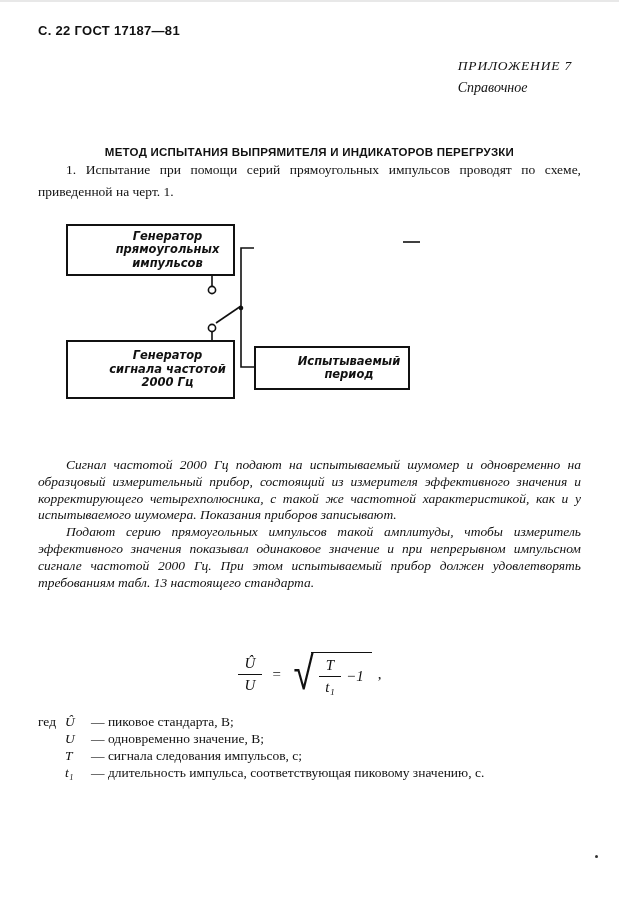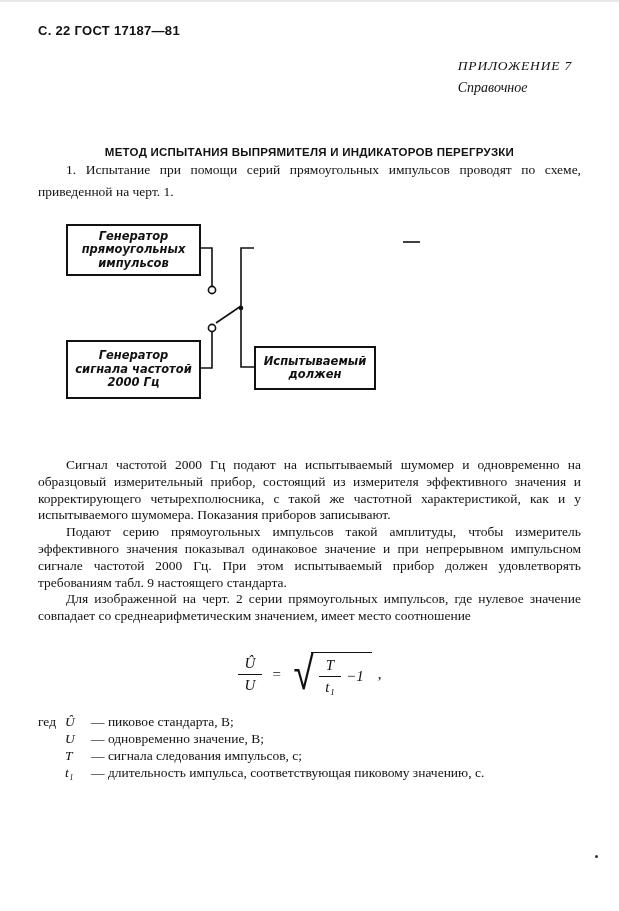--- a/index.html
+++ b/index.html
@@ -32,36 +32,37 @@
   }
   
   .diagram { position:absolute; left:0; top:0; width:619px; height:420px; }
   .diagram svg { position:absolute; left:0; top:0; }
   .dbox {
     position:absolute; border:2px solid #111; background:#fff;
     display:flex; align-items:center; justify-content:center;
     text-align:center; font-family:"DejaVu Sans", sans-serif;
     font-style:italic; font-weight:bold; font-size:11.5px; line-height:13.5px;
     white-space:pre-line;
+    padding-left:34px;
   }
   .b1 { left:66px;  top:222px; width:131px; height:48px; }
   .b2 { left:254px; top:218px; width:149px; height:57px; }
   .b3 { left:420px; top:222px; width:143px; height:38px; }
   .b4 { left:66px;  top:338px; width:131px; height:55px; }
   .b5 { left:254px; top:344px; width:118px; height:40px; }
   .fig-caption {
     position:absolute; left:0; right:0; top:426px; text-align:center;
     font-size:13px;
   }
   
   .bodytext {
     position:absolute; left:38px; top:455px; width:543px;
     font-size:13.5px; line-height:16.8px; text-align:justify;
   }
-  .bodytext p { margin:0; text-indent:28px; }
+  .bodytext p { margin:0; text-indent:28px;font-style:italic; }
   
   .formula {
     position:absolute; left:0; right:0; top:642px; height:60px;
     display:flex; justify-content:center; align-items:center; gap:9px;
     font-size:15px; font-style:italic;
   }
   .frac { display:inline-flex; flex-direction:column; align-items:center; }
   .frac .num { padding:0 7px 2px; border-bottom:1.5px solid #111; }
   .frac .den { padding-top:2px; }
   .root { display:inline-flex; align-items:center; }
@@ -119,28 +120,27 @@
       <circle cx="241" cy="306" r="2.3" fill="#111"></circle>
     </svg>
 
     <div class="dbox b1">Генератор
 прямоугольных
 импульсов</div>
     <div class="dbox b4">Генератор
 сигнала частотой
 2000 Гц</div>
     <div class="dbox b5">Испытываемый
-должен</div>
+период</div>
   </div>
 
 
   <div class="bodytext">
     <p>Сигнал частотой 2000 Гц подают на испытываемый шумомер и одновременно на образцовый измерительный прибор, состоящий из измерителя эффективного значения и корректирующего четырехполюсника, с такой же частотной характеристикой, как и у испытываемого шумомера. Показания приборов записывают.</p>
-    <p>Подают серию прямоугольных импульсов такой амплитуды, чтобы измеритель эффективного значения показывал одинаковое значение и при непрерывном импульсном сигнале частотой 2000 Гц. При этом испытываемый прибор должен удовлетворять требованиям табл. 9 настоящего стандарта.</p>
-    <p>Для изображенной на черт. 2 серии прямоугольных импульсов, где нулевое значение совпадает со среднеарифметическим значением, имеет место соотношение</p>
+    <p>Подают серию прямоугольных импульсов такой амплитуды, чтобы измеритель эффективного значения показывал одинаковое значение и при непрерывном импульсном сигнале частотой 2000 Гц. При этом испытываемый прибор должен удовлетворять требованиям табл. 13 настоящего стандарта.</p>
   </div>
 
   <div class="formula">
     <span class="frac">
       <span class="num">Û</span>
       <span class="den">U</span>
     </span>
     <span>=</span>
     <span class="root">
       <span class="radical">√</span>

